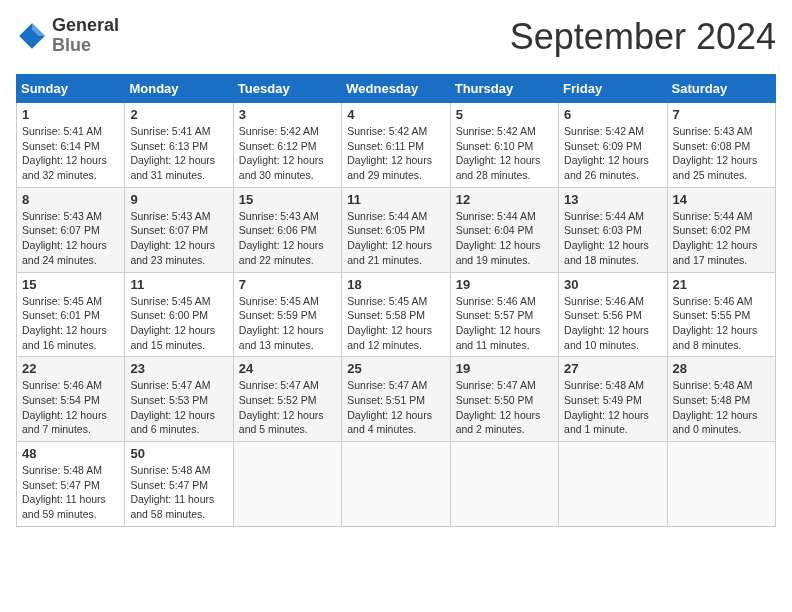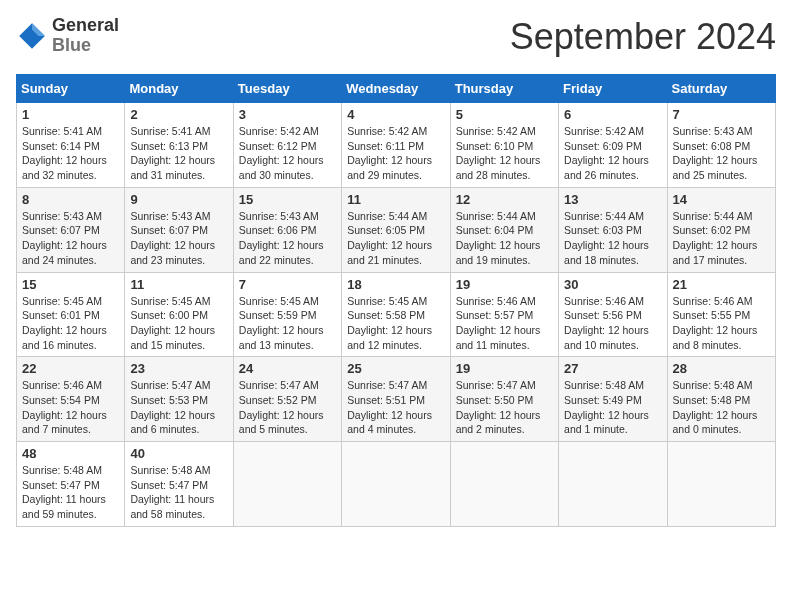--- a/index.html
+++ b/index.html
@@ -235,21 +235,21 @@
         <span class="day-number">28</span>
         <div class="day-info">Sunrise: 5:48 AM<br>Sunset: 5:48 PM<br>Daylight: 12 hours and 0 minutes.</div>
       </td>
       </tr>
       <tr>
         <td>
         <span class="day-number">48</span>
         <div class="day-info">Sunrise: 5:48 AM<br>Sunset: 5:47 PM<br>Daylight: 11 hours and 59 minutes.</div>
       </td>
         <td>
-        <span class="day-number">40</span>
+        <span class="day-number">50</span>
         <div class="day-info">Sunrise: 5:48 AM<br>Sunset: 5:47 PM<br>Daylight: 11 hours and 58 minutes.</div>
       </td>
         <td class="empty-cell"></td>
         <td class="empty-cell"></td>
         <td class="empty-cell"></td>
         <td class="empty-cell"></td>
         <td class="empty-cell"></td>
       </tr>
     </tbody>
 </table>

